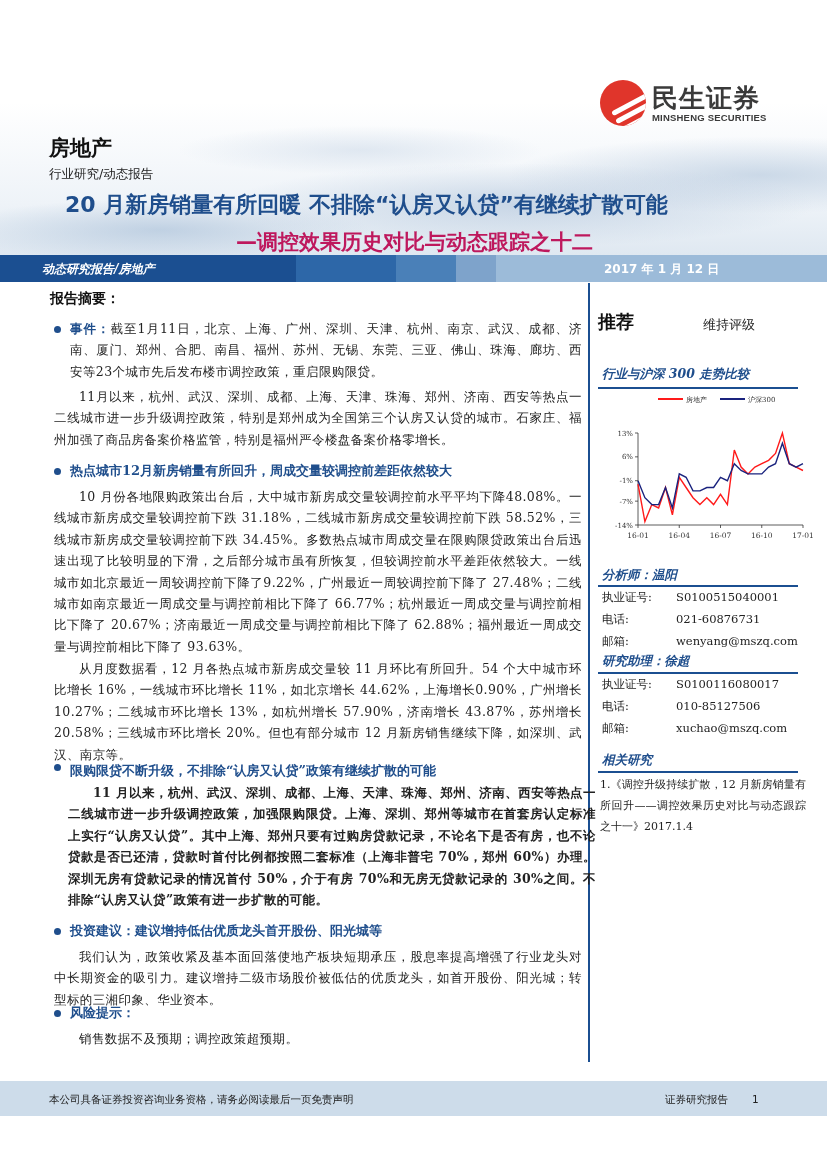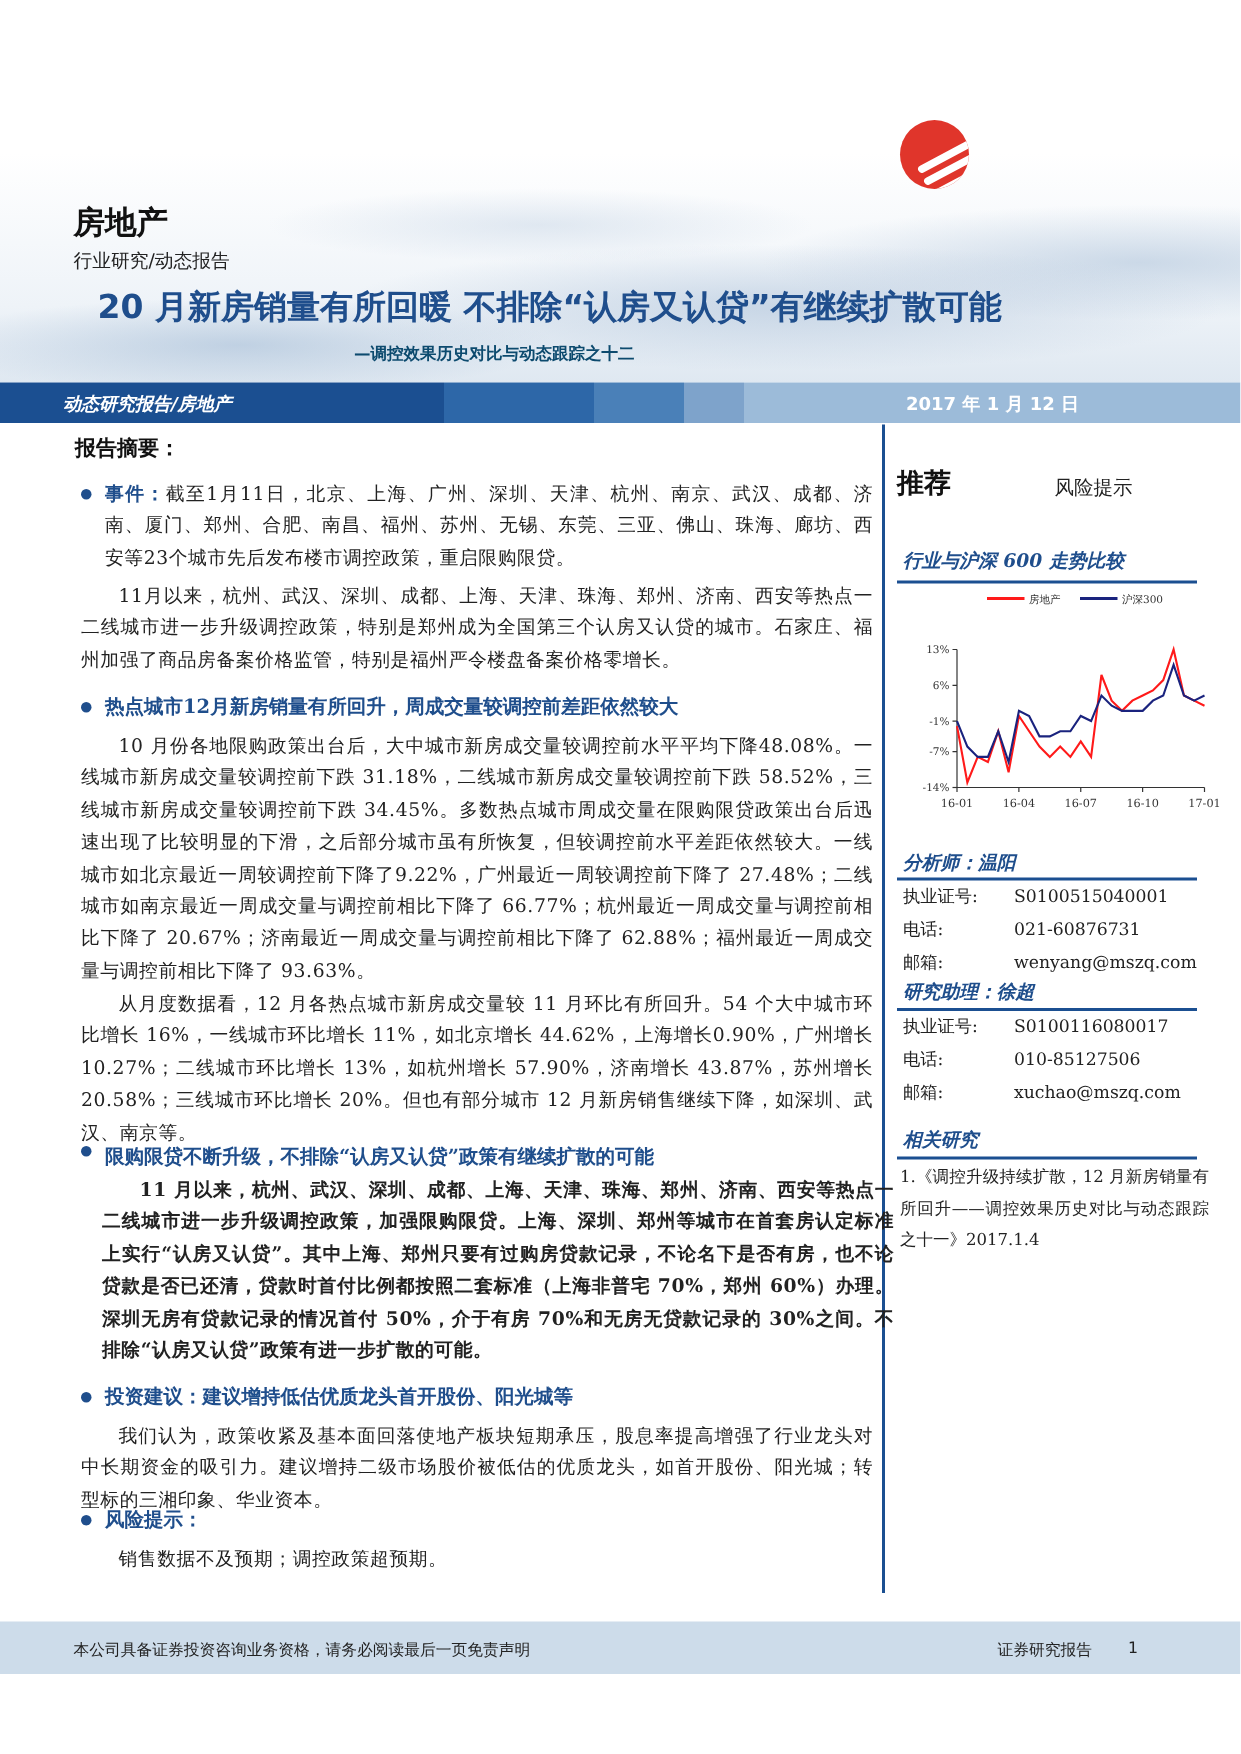--- a/index.html
+++ b/index.html
@@ -24,21 +24,21 @@
     position: absolute; height: 5px; background: #ffffff; border-radius: 3px; transform: rotate(-28deg);
   }
   .logo-text { margin-left: 6px; }
   .logo-cn { font-family: "DejaVu Sans", "Liberation Sans", sans-serif; font-weight: bold; font-size: 26px; color: #3a3a3a; letter-spacing: 1px; line-height: 28px; }
   .logo-en { font-family: "Liberation Sans", "DejaVu Sans", sans-serif; font-weight: bold; font-size: 9.5px; color: #3a3a3a; letter-spacing: 0.2px; }
 
   .industry { position: absolute; left: 49px; top: 134px; font-family: "DejaVu Sans", sans-serif; font-weight: bold; font-size: 21px; color: #111; }
   .subtype { position: absolute; left: 49px; top: 166px; font-family: "DejaVu Sans", sans-serif; font-size: 12.5px; color: #222; }
   .title { position: absolute; left: 0; width: 827px; top: 190px; text-align: center; padding-left: 0; }
   .title-main { font-family: "DejaVu Sans", sans-serif; font-weight: bold; font-size: 22px; color: #1f4e8c; position: absolute; left: 65px; top: 0; white-space: nowrap; }
-  .title-sub { font-family: "DejaVu Sans", sans-serif; font-weight: bold; font-size: 11px; color: #0c4a6e; position: absolute; left: 236px; top: 38px; white-space: nowrap; }
+  .title-sub { font-family: "DejaVu Sans", sans-serif; font-weight: bold; font-size: 21px; color: #be185d; position: absolute; left: 236px; top: 38px; white-space: nowrap; }
 
   
   .bluebar { position: absolute; left: 0; top: 255px; width: 827px; height: 27px; display: flex; }
   .bluebar .seg1 { width: 296px; background: #1b4f91; }
   .bluebar .seg2 { width: 100px; background: #2d67a8; }
   .bluebar .seg3 { width: 60px; background: #4a80b8; }
   .bluebar .seg4 { width: 40px; background: #7ea3cb; }
   .bluebar .seg5 { flex: 1; background: #9cbbd9; }
   .bar-left { position: absolute; left: 42px; top: 261px; font-family: "DejaVu Serif", serif; font-weight: bold; font-style: italic; font-size: 12px; color: #ffffff; }
   .bar-right { position: absolute; left: 604px; top: 261px; font-family: "DejaVu Sans", sans-serif; font-weight: bold; font-size: 12px; color: #ffffff; }
@@ -78,20 +78,24 @@
 <body>
 
 <div class="banner"></div>
 
 <div class="logo">
   <div class="logo-mark">
     <div class="stripe" style="left:10px;top:22px;width:40px;"></div>
     <div class="stripe" style="left:14px;top:30px;width:40px;"></div>
     <div class="stripe" style="left:20px;top:38px;width:40px;"></div>
   </div>
+  <div class="logo-text">
+    <div class="logo-cn">民生证券</div>
+    <div class="logo-en">MINSHENG SECURITIES</div>
+  </div>
 </div>
 
 <div class="industry">房地产</div>
 <div class="subtype">行业研究/动态报告</div>
 
 <div class="title">
   <div class="title-main">20 月新房销量有所回暖  不排除“认房又认贷”有继续扩散可能</div>
   <div class="title-sub">—调控效果历史对比与动态跟踪之十二</div>
 </div>
 
@@ -137,23 +141,23 @@
 
   <div class="sec" style="top:716px;">
     <div class="bullet" style="top:6px;"></div>
     <div class="heading" style="top:0;">风险提示：</div>
     <div class="para" style="left:14px; top:24px; width:528px; text-indent:2em;">销售数据不及预期；调控政策超预期。</div>
   </div>
 </div>
 
 <div class="right">
   <div class="rating-main">推荐</div>
-  <div class="rating-sub">风险提示</div>
-
-  <div class="rhead" style="top:78px;">行业与沪深 600 走势比较</div>
+  <div class="rating-sub">维持评级</div>
+
+  <div class="rhead" style="top:78px;">行业与沪深 300 走势比较</div>
   <div class="rline" style="top:99px;"></div>
 
   <div class="rhead" style="top:279px;">分析师：温阳</div>
   <div class="rline" style="top:297px;"></div>
   <div class="kv" style="top:302px;"><span class="k">执业证号:</span><span>S0100515040001</span></div>
   <div class="kv" style="top:324px;"><span class="k">电话:</span><span>021-60876731</span></div>
   <div class="kv" style="top:346px;"><span class="k">邮箱:</span><span>wenyang@mszq.com</span></div>
 
   <div class="rhead" style="top:365px;">研究助理：徐超</div>
   <div class="rline" style="top:384px;"></div>

